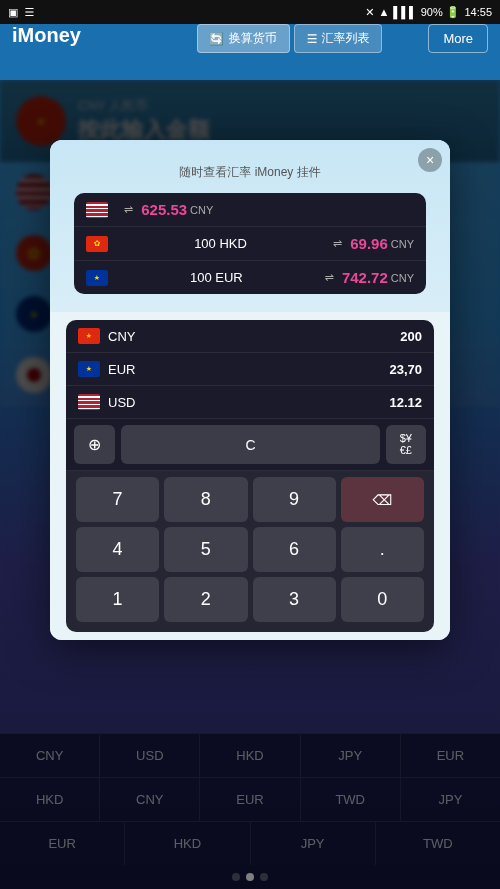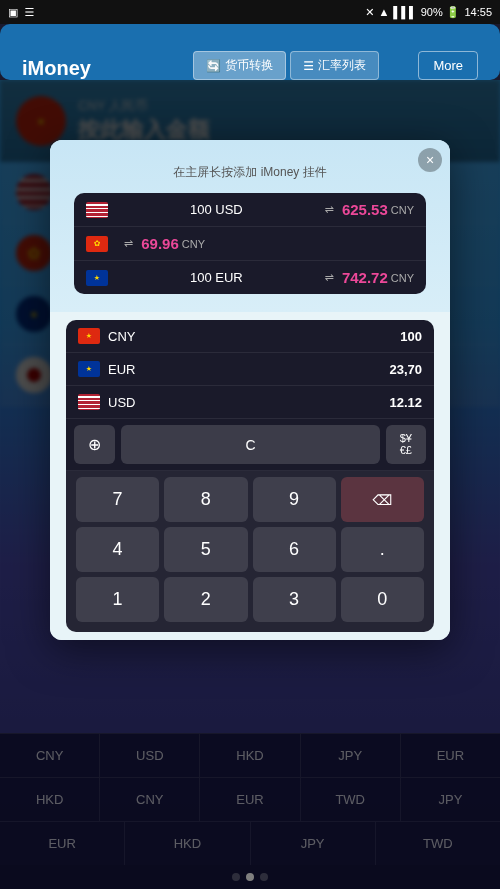--- a/index.html
+++ b/index.html
@@ -28,25 +28,24 @@
     }
     .status-left { display: flex; gap: 6px; align-items: center; }
     .status-right { display: flex; gap: 4px; align-items: center; font-size: 11px; }
 
     
     .app-header {
       width: 100%;
       height: 56px;
       background: #1a6faf;
       display: flex;
-      align-items: flex-end;
-      padding: 0 22px;
+      align-items: flex-start;
+      padding: 0 12px;
       position: relative;
       z-index: 100;
-      border-radius: 10px;
     }
     .app-title {
       color: white;
       font-size: 20px;
       font-weight: bold;
       flex: 1;
     }
     .header-tabs {
       display: flex;
       gap: 4px;
@@ -334,21 +333,21 @@
     <span>🔋</span>
     <span>14:55</span>
   </div>
 </div>
 
 <div class="app-header">
   <div class="app-title">iMoney</div>
   <div class="header-tabs">
     <div class="header-tab active">
       <span>🔄</span>
-      <span>货币转换</span>
+      <span>换算货币</span>
     </div>
     <div class="header-tab">
       <span>☰</span>
       <span>汇率列表</span>
     </div>
   </div>
   <button class="more-btn">More</button>
 </div>
 
 <div class="main-content">
@@ -418,36 +417,36 @@
       <div class="dot"></div>
     </div>
   </div>
 
   <div class="modal-overlay"></div>
 
   <div class="modal">
     <div class="modal-close">×</div>
 
     <div class="modal-header">
-      <div class="modal-subtitle">在主屏长按添加 iMoney 挂件</div>
+      <div class="modal-subtitle">随时查看汇率 iMoney 挂件</div>
 
       <div class="widget-preview">
 
         <div class="widget-row">
           <div class="widget-flag flag-us"></div>
-          <span class="widget-currency">100 USD</span>
           <span class="widget-arrow">⇌</span>
           <span class="widget-amount">625.53</span>
           <span class="widget-unit">CNY</span>
         </div>
 
         <div class="widget-row">
           <div class="widget-flag flag-hk" style="display:flex;align-items:center;justify-content:center;">
             <span style="color:#FFD700;font-size:8px;">✿</span>
           </div>
+          <span class="widget-currency">100 HKD</span>
           <span class="widget-arrow">⇌</span>
           <span class="widget-amount">69.96</span>
           <span class="widget-unit">CNY</span>
         </div>
 
         <div class="widget-row">
           <div class="widget-flag flag-eu" style="display:flex;align-items:center;justify-content:center;">
             <span style="color:#FFD700;font-size:7px;">★</span>
           </div>
           <span class="widget-currency">100 EUR</span>
@@ -460,21 +459,21 @@
 
     <div style="padding: 8px; background: #e8f4f8;">
       <div class="keypad-section">
 
         <div class="keypad-currency-list">
           <div class="keypad-currency-row">
             <div class="keypad-flag flag-cn" style="display:flex;align-items:center;justify-content:center;">
               <span style="color:#FFD700;font-size:7px;">★</span>
             </div>
             <span class="keypad-currency-name">CNY</span>
-            <span class="keypad-value">100</span>
+            <span class="keypad-value">200</span>
           </div>
           <div class="keypad-currency-row">
             <div class="keypad-flag flag-eu" style="display:flex;align-items:center;justify-content:center;">
               <span style="color:#FFD700;font-size:7px;">★</span>
             </div>
             <span class="keypad-currency-name">EUR</span>
             <span class="keypad-value">23,70</span>
           </div>
           <div class="keypad-currency-row">
             <div class="keypad-flag flag-us"></div>

